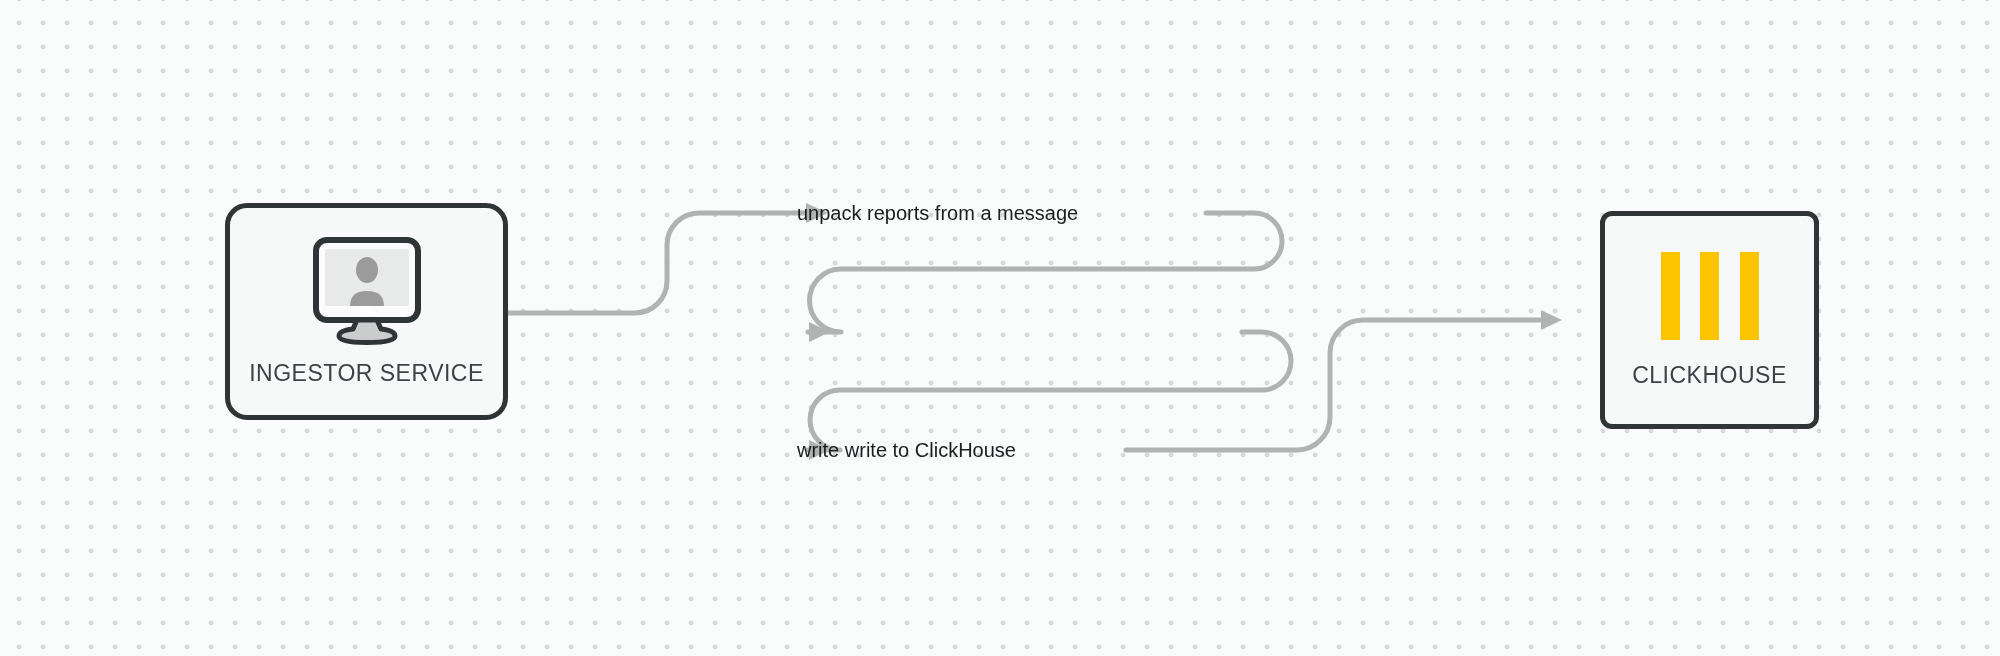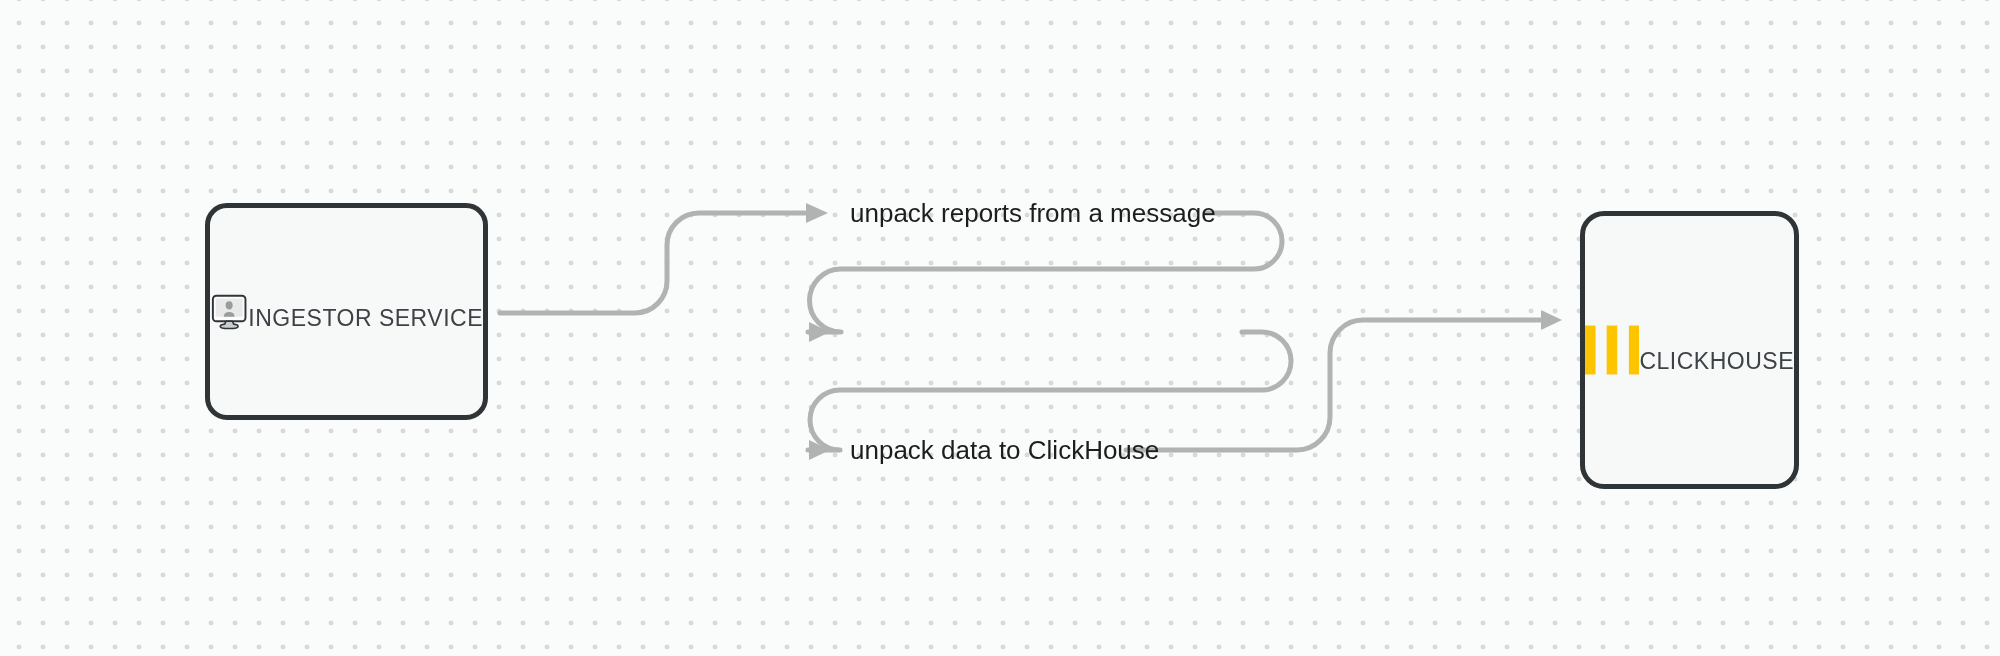--- a/index.html
+++ b/index.html
@@ -38,48 +38,49 @@
     stroke-linecap:round;
     stroke-linejoin:round;
   }
   .arrowhead{fill:var(--connector);stroke:none;}
   .node{
     position:absolute;
     background:var(--node-fill);
     border:5px solid var(--node-border);
     border-radius:22px;
     display:flex;
-    flex-direction:row;
+    flex-direction:column;
     align-items:center;
     justify-content:center;
+    margin-left:20px;
   }
   .node-ingestor{
     left:205px;top:203px;width:283px;height:217px;
   }
   .node-clickhouse{
-    left:1580px;top:211px;width:219px;height:278px;
-    border-radius:24px;
+    left:1580px;top:211px;width:219px;height:218px;
+    border-radius:12px;
   }
   .node-label{
     color:var(--node-label-text);
     font-size:23px;
     letter-spacing:0.5px;
     white-space:nowrap;
   }
   .node-ingestor .node-label{margin-top:14px;}
   .node-clickhouse .node-label{margin-top:22px;}
   .monitor-icon{display:block;}
   .ch-logo{display:block;}
   .ch-bar{fill:var(--clickhouse-yellow);}
   .step-label{
     position:absolute;
-    left:850px;
+    left:797px;
     transform:translateY(-50%);
     color:var(--step-text);
-    font-size:26px;
+    font-size:20px;
     white-space:nowrap;
   }
 </style>
 </head>
 <body>
 
 <div class="canvas">
 
   <svg class="connectors" viewBox="0 0 2000 656" xmlns="http://www.w3.org/2000/svg" aria-hidden="true">
 
@@ -116,15 +117,15 @@
   <div class="node node-clickhouse">
     <svg class="ch-logo" width="98" height="88" viewBox="0 0 98 88" xmlns="http://www.w3.org/2000/svg" aria-hidden="true">
       <rect class="ch-bar" x="0" y="0" width="19" height="88"></rect>
       <rect class="ch-bar" x="39" y="0" width="19" height="88"></rect>
       <rect class="ch-bar" x="79" y="0" width="19" height="88"></rect>
     </svg>
     <div class="node-label">CLICKHOUSE</div>
   </div>
 
   <div class="step-label" style="top:213px">unpack reports from a message</div>
-  <div class="step-label" style="top:450px">unpack data to ClickHouse</div>
+  <div class="step-label" style="top:450px">write write to ClickHouse</div>
 
 </div>
 
 </body></html>

